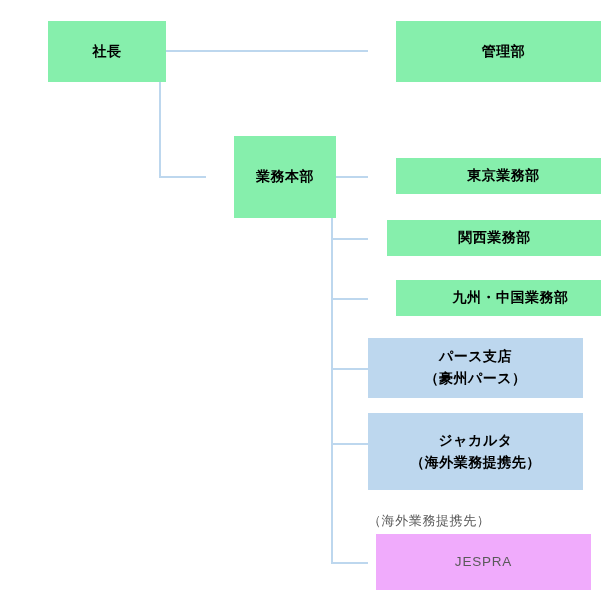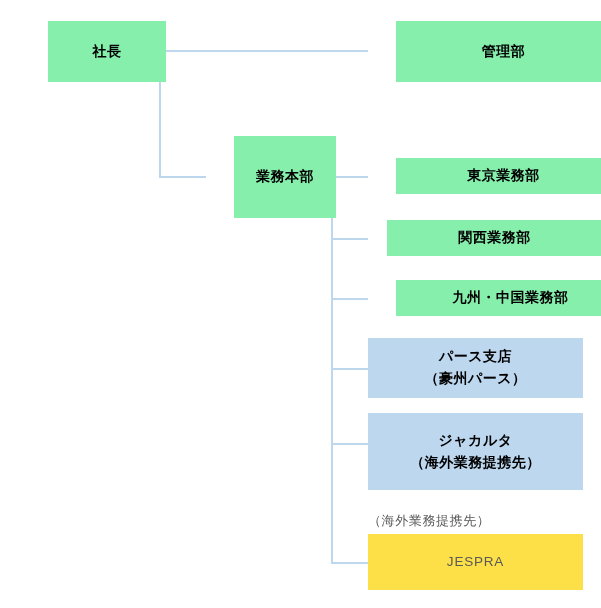--- a/index.html
+++ b/index.html
@@ -36,21 +36,21 @@
     justify-content: center;
     text-align: center;
     color: #000000;
     font-weight: bold;
     font-size: 14px;
     line-height: 1.55;
     letter-spacing: 0.5px;
   }
   .node.tone-mid   { background: #86efac; margin-left: 28px; }
   .node.tone-light { background: #bdd7ee; }
-  .node.tone-pale  { background: #fde047; }
+  .node.tone-pale  { background: #f0abfc; margin-left: 8px; }
 
   .node .ln { display: block; white-space: nowrap; }
 
   
   .node.partner {
     color: #595959;
     font-weight: normal;
     font-size: 13.5px;
     line-height: 1.7;
     letter-spacing: 0.8px;

